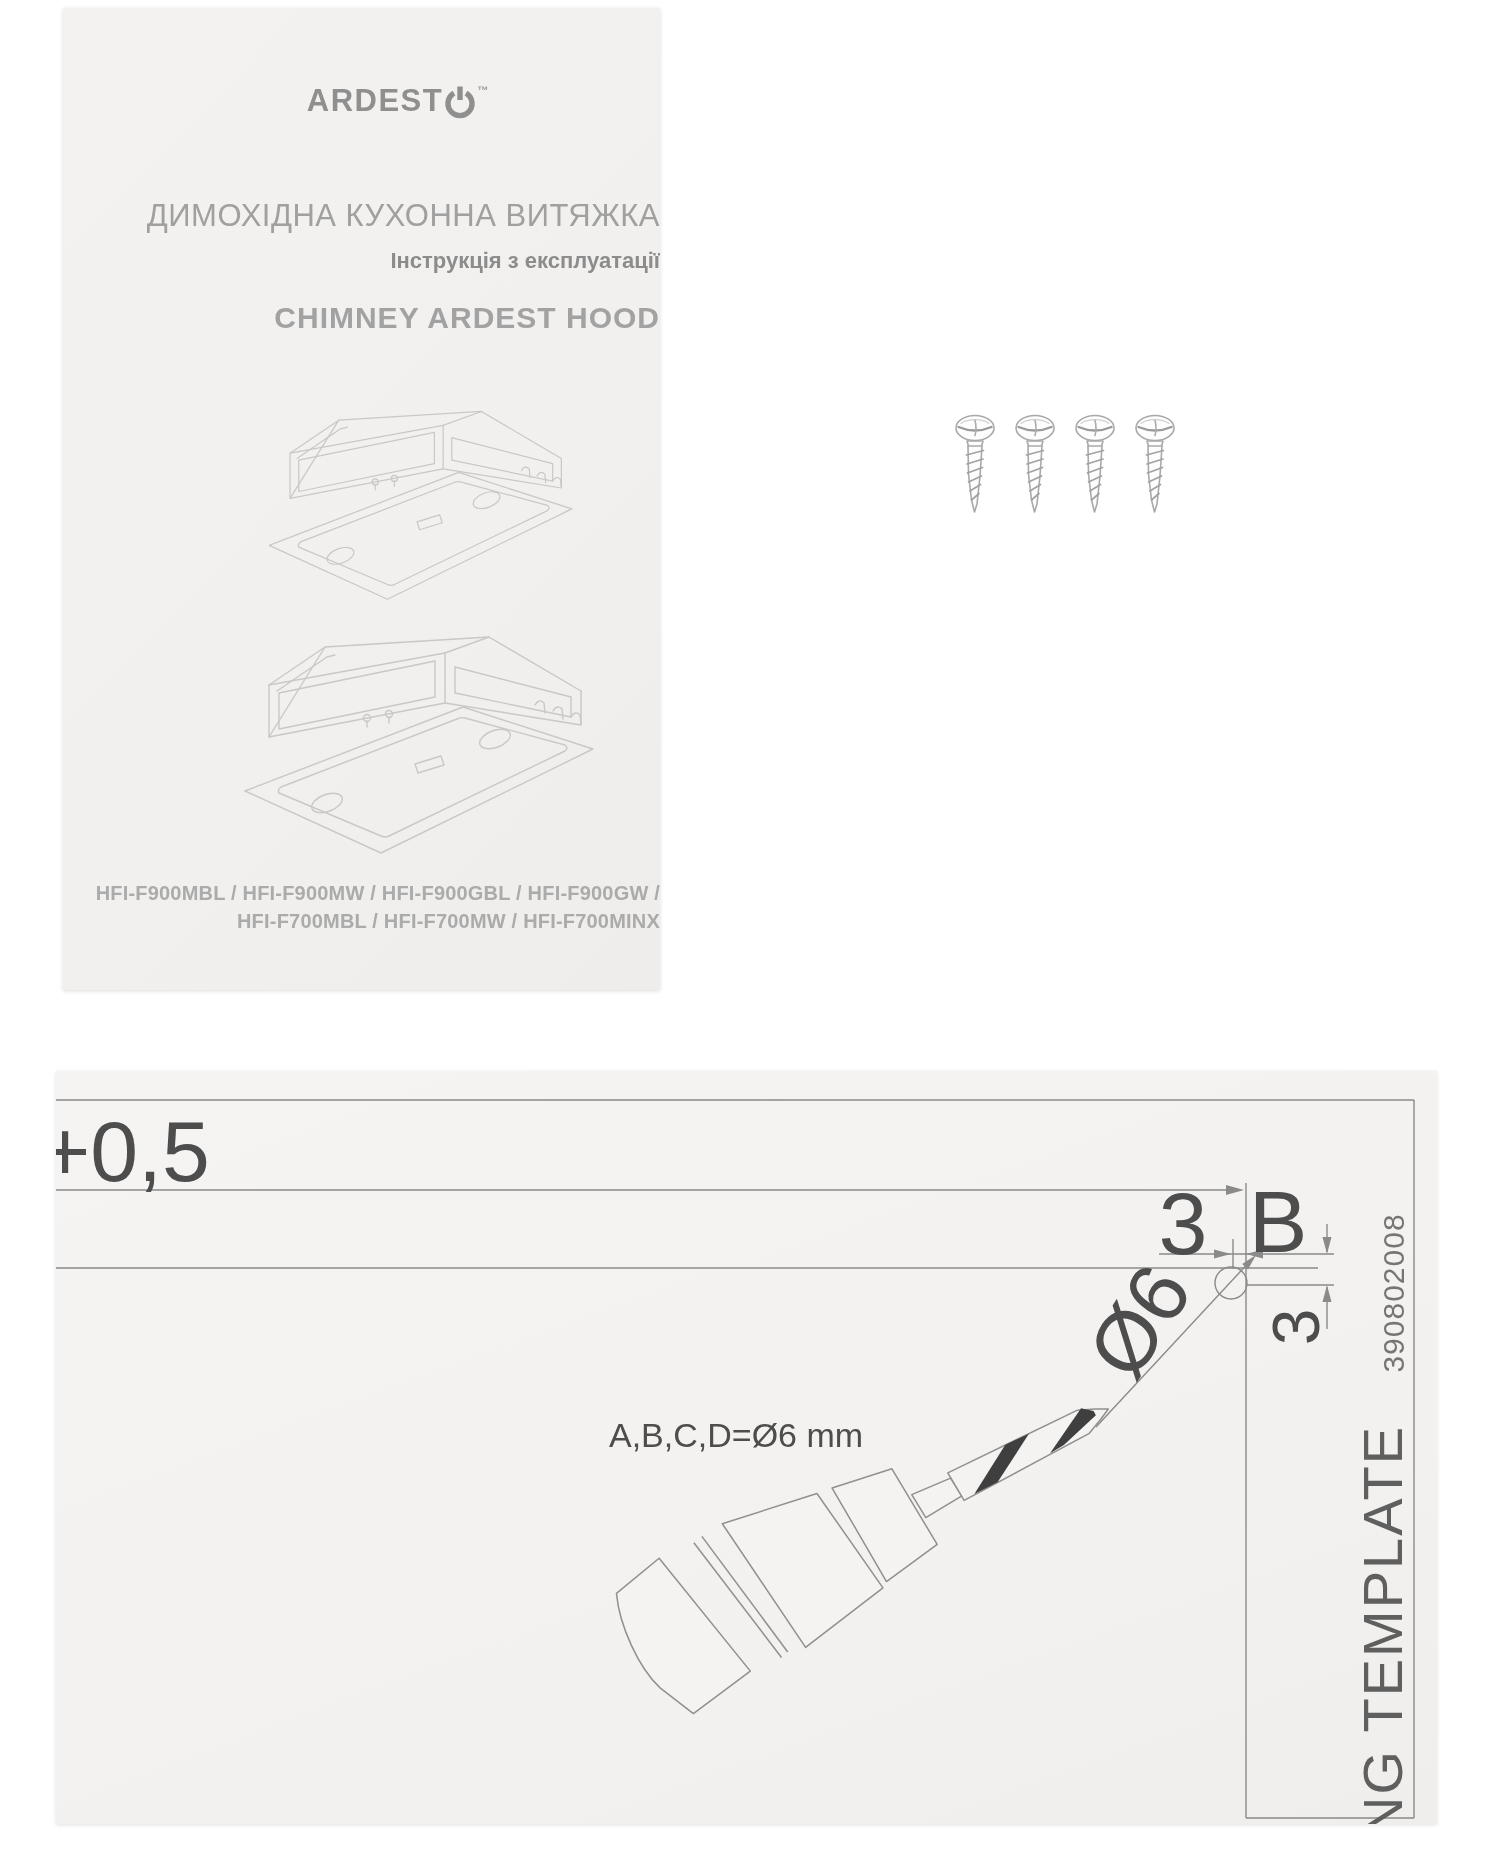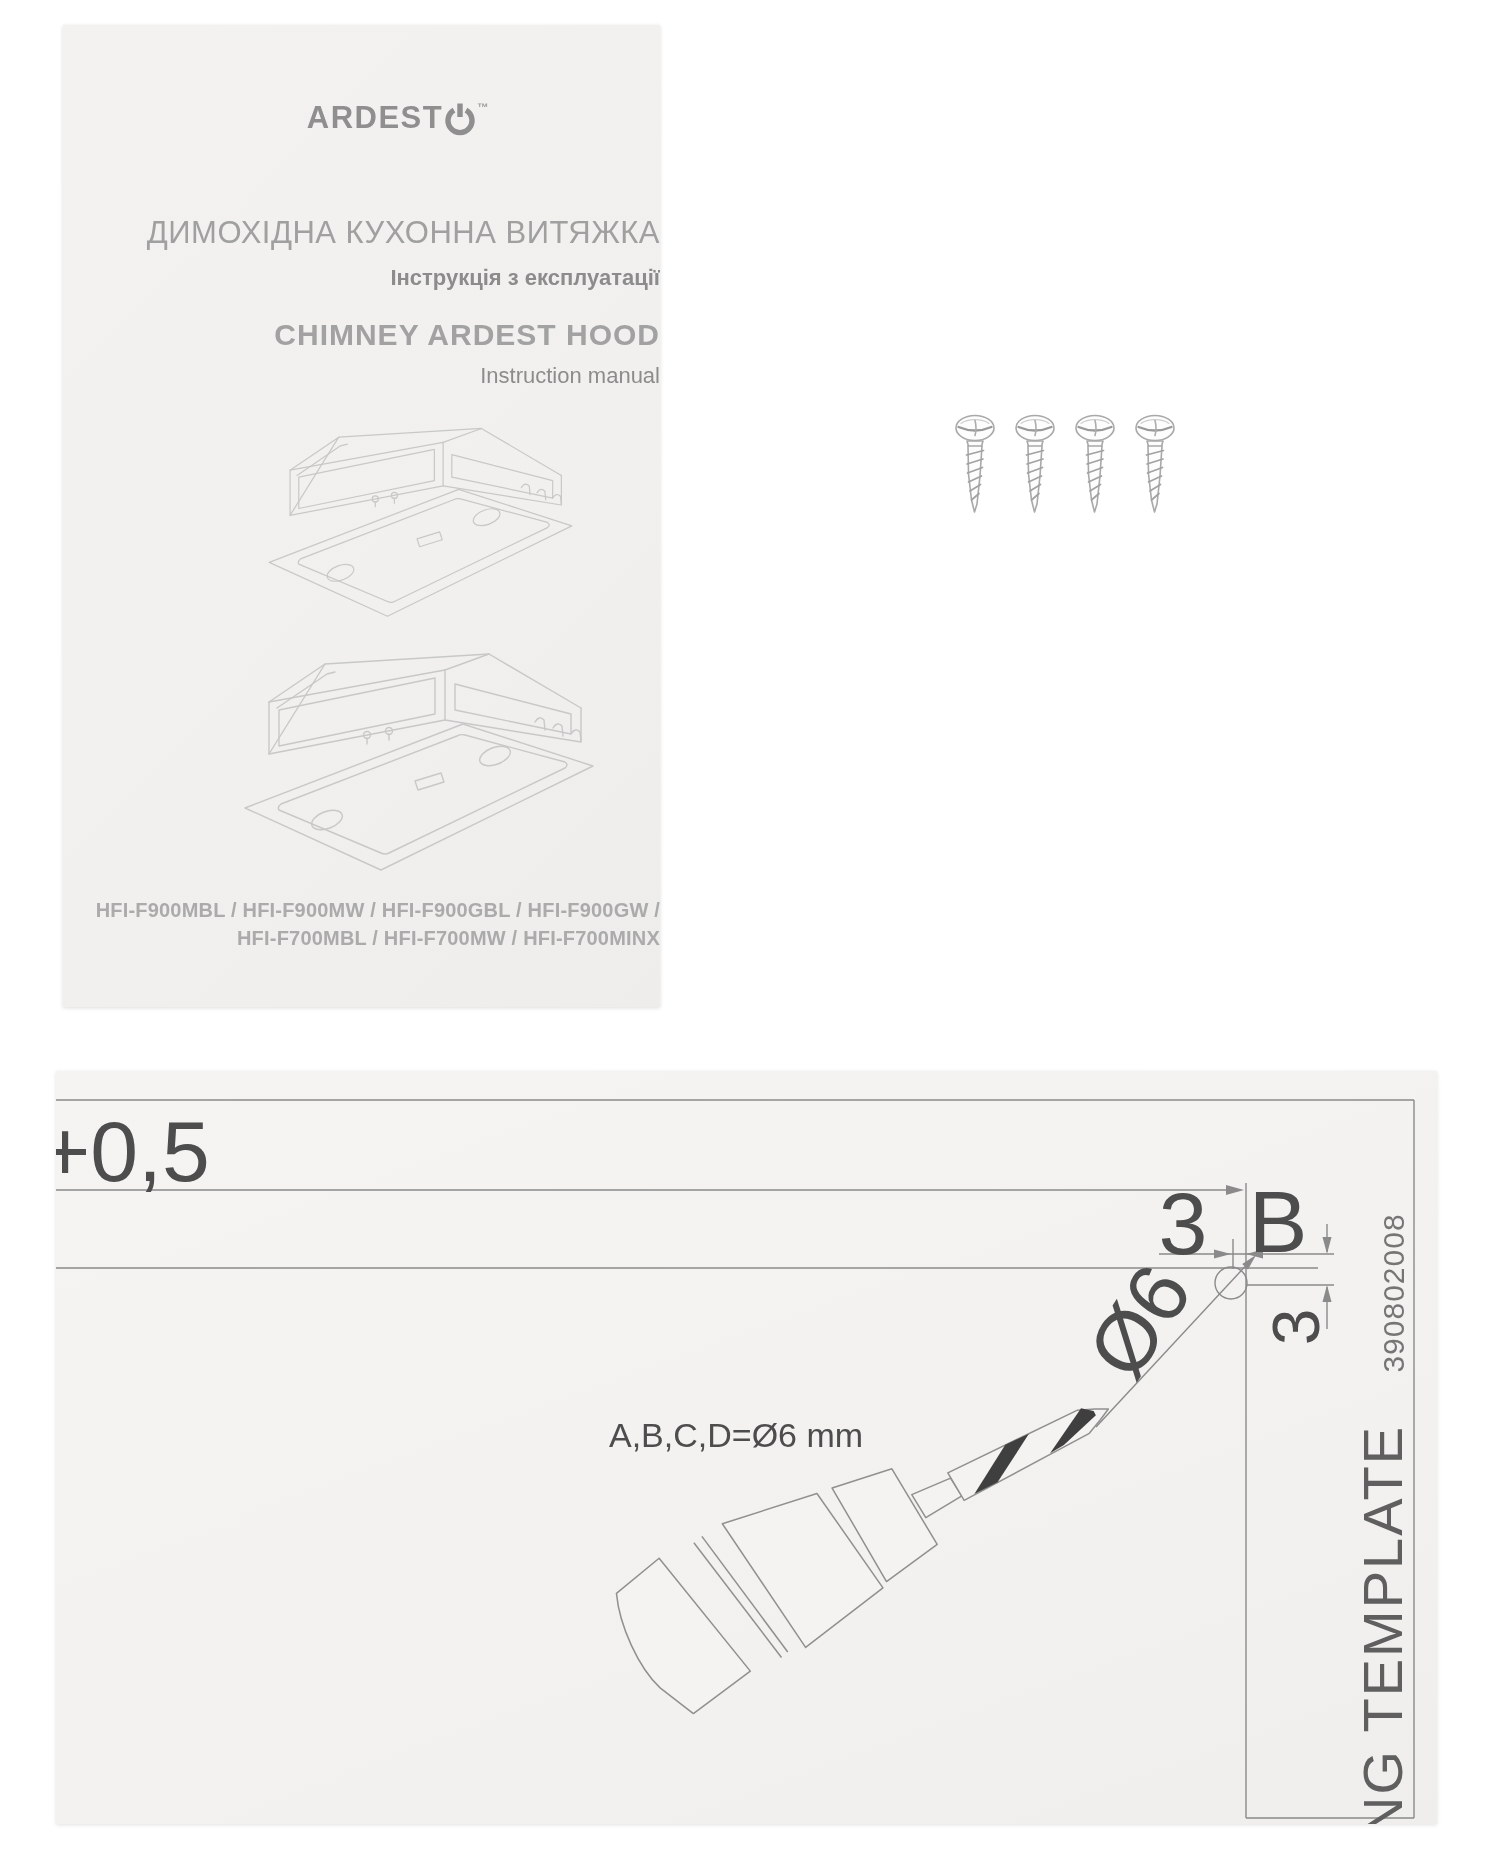--- a/index.html
+++ b/index.html
@@ -2,21 +2,21 @@
 <html><head>
 <meta charset="utf-8">
 <style>
   html,body{margin:0;padding:0;}
   body{
     width:1508px;height:1855px;position:relative;background:#ffffff;
     font-family:"Liberation Sans","DejaVu Sans",sans-serif;overflow:hidden;
   }
   
   .manual-page{
-    position:absolute;left:63px;top:25px;width:597px;height:982px;
+    position:absolute;left:63px;top:8px;width:597px;height:982px;
     background:linear-gradient(135deg,#f3f2f0 0%,#f1f0ee 60%,#eeedeb 100%);
     box-shadow:0 1px 4px rgba(0,0,0,.14);overflow:hidden;
   }
   .logo-row{
     position:absolute;top:76px;left:0;width:100%;
     display:flex;align-items:flex-start;justify-content:center;
     transform:translateX(36px);
   }
   .brand{
     font-size:31px;font-weight:700;letter-spacing:1.5px;color:#8f8f8f;line-height:34px;
@@ -111,21 +111,20 @@
     <svg class="power-o" width="30" height="34" viewBox="0 0 30 34">
       <path d="M9,8.2 a12,12 0 1 0 12,0" fill="none" stroke="#8f8f8f" stroke-width="5.4"></path>
       <line x1="15" y1="1.5" x2="15" y2="15" stroke="#8f8f8f" stroke-width="5.4"></line>
     </svg>
     <span class="tm">™</span>
   </div>
 
   <h1 class="centerline title-uk">ДИМОХІДНА КУХОННА ВИТЯЖКА</h1>
   <p class="centerline sub-uk">Інструкція з експлуатації</p>
   <h2 class="centerline title-en">CHIMNEY ARDEST HOOD</h2>
-  <p class="centerline sub-en">Instruction manual</p>
 
   <svg class="hood1" width="355" height="200" viewBox="0 0 360 230">
     <use href="#hood"></use>
   </svg>
   <svg class="hood2" width="360" height="232" viewBox="0 0 360 230">
     <use href="#hood"></use>
   </svg>
 
   <p class="centerline models l1">HFI-F900MBL / HFI-F900MW / HFI-F900GBL / HFI-F900GW /</p>
   <p class="centerline models l2">HFI-F700MBL / HFI-F700MW / HFI-F700MINX</p>

